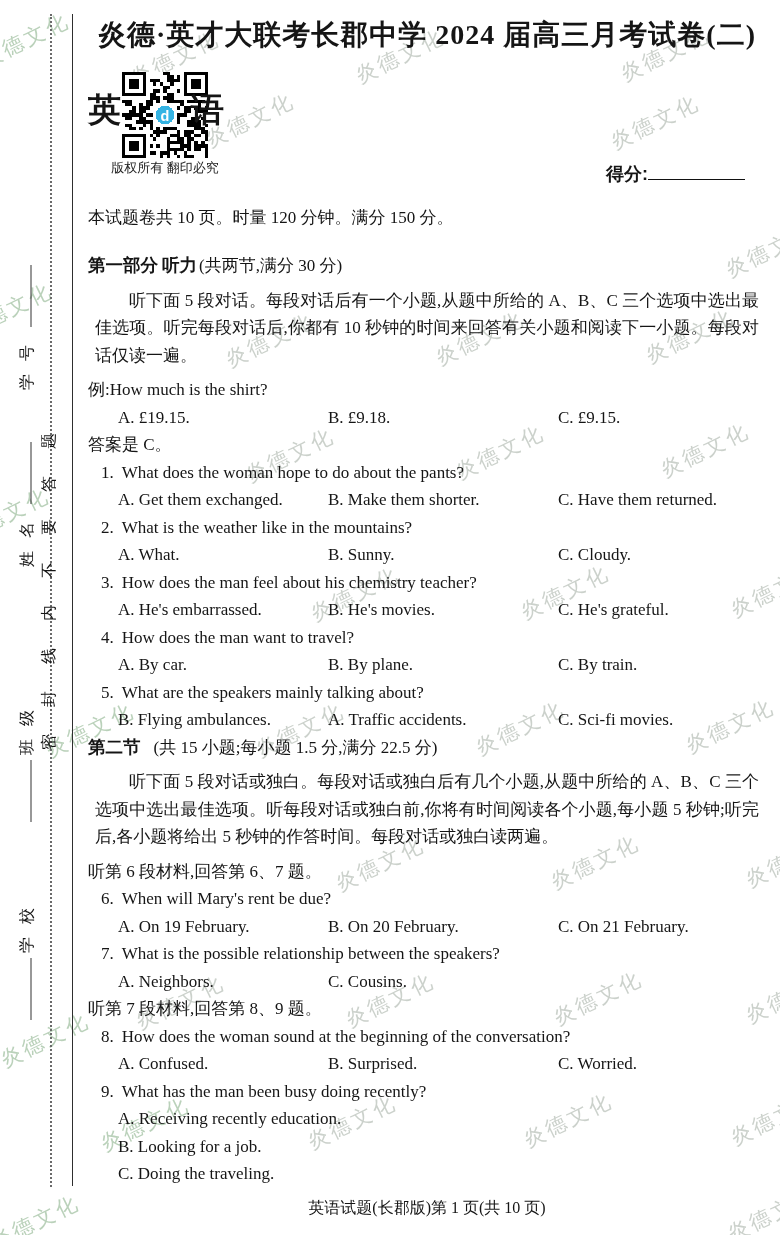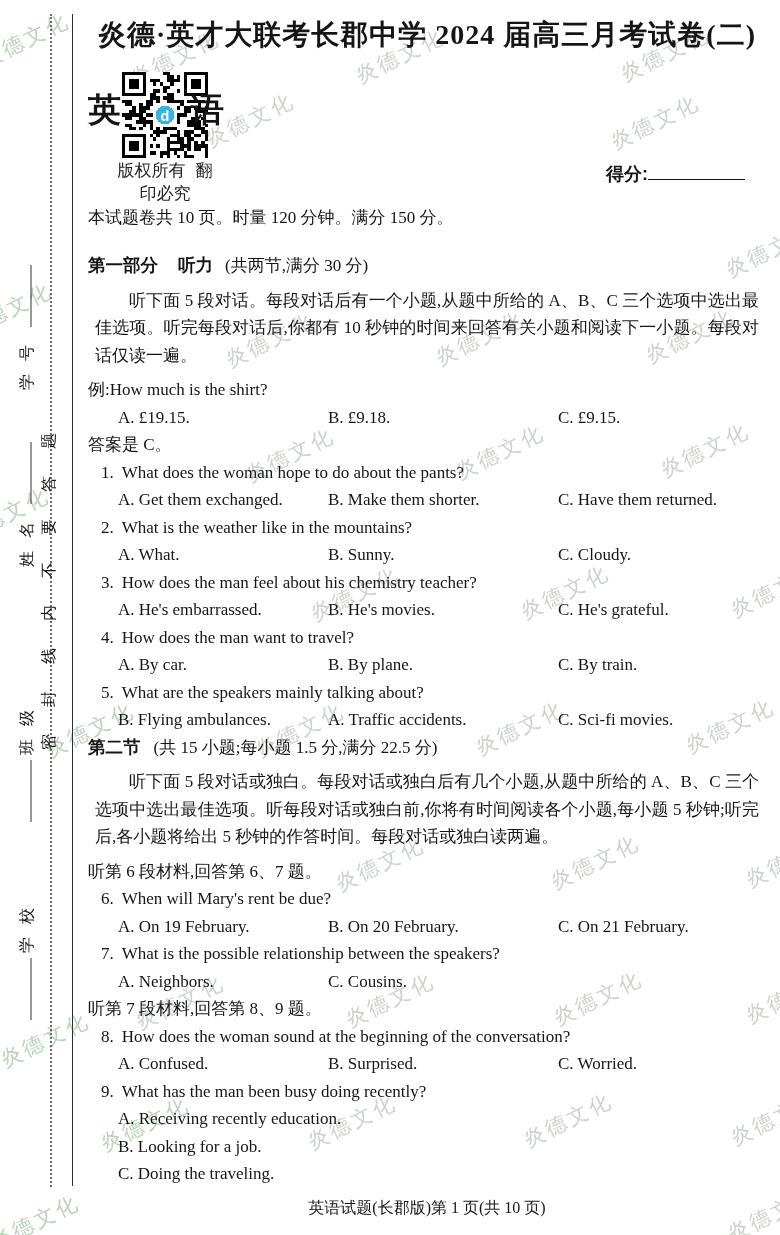--- a/index.html
+++ b/index.html
@@ -17,34 +17,34 @@
       transform:translate(-50%,-50%) rotate(-90deg);}
   .sf-label{letter-spacing:13px;}
   .sf-blank{display:inline-block;width:62px;height:13px;border-bottom:1.2px solid #333;margin:0 5px;}
   .seal-vtext{position:absolute;left:49px;top:578px;z-index:2;white-space:nowrap;
       font-size:16px;letter-spacing:27px;transform:translate(-50%,-50%) rotate(-90deg);}
   
   .title{position:absolute;left:88px;top:16px;width:678px;z-index:2;text-align:center;
       font-size:28px;font-weight:700;letter-spacing:1px;font-family:"Liberation Serif","DejaVu Serif",serif;}
   .qr{position:absolute;left:122px;top:72px;width:86px;height:86px;z-index:2;}
   .qr-caption{position:absolute;left:110px;top:159px;width:110px;z-index:2;text-align:center;
-      font-size:17px;font-family:Liberation Mono, monospace;color:#222;}
+      font-size:13px;font-family:Liberation Sans, sans-serif;color:#222;}
   .subject{position:absolute;left:88px;top:88px;width:678px;z-index:2;text-align:left;
       font-size:33px;font-weight:700;font-family:"Liberation Sans","DejaVu Sans",sans-serif;}
   .subject span + span{margin-left:70px;}
   .score{position:absolute;left:606px;top:162px;z-index:2;font-size:18px;font-weight:700;
       font-family:"Liberation Sans","DejaVu Sans",sans-serif;}
   .score-blank{display:inline-block;width:97px;height:15px;border-bottom:1.4px solid #111;}
   .meta{position:absolute;left:88px;top:206px;width:678px;z-index:2;font-size:17px;}
   
   .content{position:absolute;left:88px;top:252px;width:678px;z-index:2;font-size:17px;line-height:27.5px;}
   .h-line{margin:0;}
   .h-label{font-family:"Liberation Sans","DejaVu Sans",sans-serif;font-weight:700;font-size:17.5px;}
-  .ml{margin-left:20px;}
-  .h-paren{margin-left:12px;}
+  .ml{margin-left:4px;}
+  .h-paren{margin-left:2px;}
   .h-paren.sp{margin-left:13px;}
   .para{margin:7px;text-indent:2em;text-align:justify;}
   .plain{margin:0;}
   .q-line{padding-left:13px;}
   .q-num{margin-right:8px;}
   .opt-row{display:grid;grid-template-columns:210px 230px auto;padding-left:30px;}
   .opt-s{padding-left:30px;}
   .footer{position:absolute;left:88px;top:1198px;width:678px;z-index:2;text-align:center;font-size:16px;}
 </style>
 </head>

